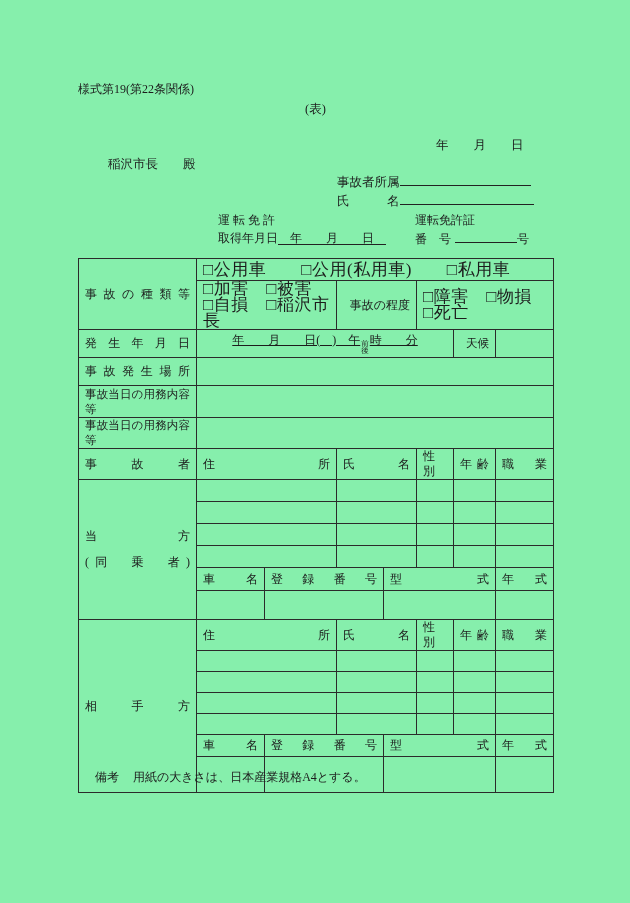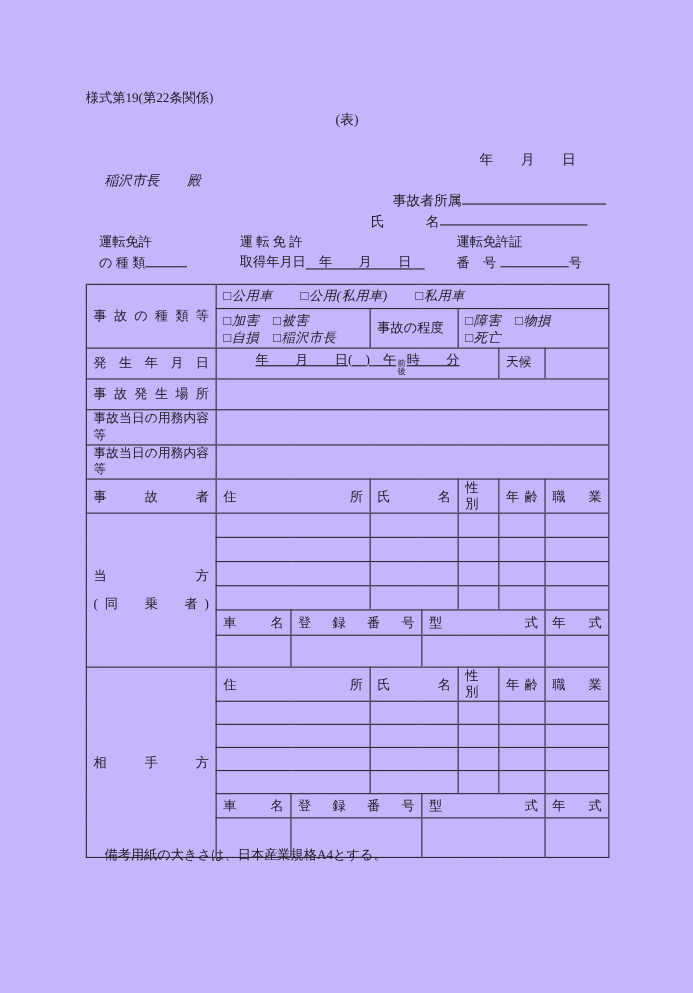--- a/index.html
+++ b/index.html
@@ -1,17 +1,17 @@
 <!DOCTYPE html>
 <html><head>
 <meta charset="utf-8">
 <style>
   html,body{margin:0;padding:0;background:#ffffff;}
   .page{
-    position:relative;width:630px;height:903px;background:#c4b5fd;
+    position:relative;width:630px;height:903px;background:#86efac;
     font-family:"Liberation Serif","DejaVu Serif",serif;color:#1c1c1c;
     overflow:hidden;
   }
   .abs{position:absolute;white-space:nowrap;}
   .fs12{font-size:12px;line-height:15px;}
   .fs125{font-size:12.5px;line-height:16px;}
   .title{font-size:14px;letter-spacing:10px;text-indent:10px;}
   .centerband{left:78px;width:475px;text-align:center;}
   .u{display:inline-block;border-bottom:1px solid #222;height:13px;}
   .u-txt{display:inline-block;border-bottom:1px solid #222;height:15px;padding:0 12px;}
@@ -24,55 +24,51 @@
   }
   table.form td{
     border-left:1px solid #2b2b2b;border-bottom:1px solid #2b2b2b;
     border-top:none;border-right:none;
     padding:0 6px;vertical-align:middle;line-height:15px;
     overflow:hidden;
   }
   td.dot{border-bottom:1px dotted #8f8f8f;}
   .jus{text-align:justify;text-align-last:justify;}
   .wraplab{text-align:justify;font-size:11.5px;line-height:14px;}
-  .center{text-align:left;}
-  .cb{font-size:12px;letter-spacing:0.5px;font-style:italic;}
+  .center{text-align:right;}
+  .cb{font-size:17px;letter-spacing:0.5px;}
   .cb .line{line-height:16px;}
   .usage{padding-left:16px;}
   .occ{text-align:center;padding-left:36px;text-decoration:underline;}
   .stack{display:inline-flex;flex-direction:column;vertical-align:-2px;
          font-size:7.5px;line-height:7.5px;text-align:center;margin:0 1px;}
   .ownlab div{text-align:justify;text-align-last:justify;}
   .ownlab div+div{margin-top:11px;font-family:Liberation Serif, serif;}
   .sexhdr{padding:0 5px;}
 </style>
 </head>
 <body>
 
 <div class="page">
 
   <div class="abs fs12" style="left:78px;top:82px;">様式第19(第22条関係)</div>
   <div class="abs fs125 centerband" style="top:101px;">(表)</div>
   <div class="abs fs125" style="left:436px;top:137px;">年　　月　　日</div>
 
-  <div class="abs fs125" style="left:95px;top:156px;font-style:italic;">
+  <div class="abs fs125" style="left:108px;top:156px;">
     <span>稲沢市長</span><span style="margin-left:25px;">殿</span>
   </div>
 
-  <div class="abs fs125" style="left:337px;top:172px;margin-left:20px;">
+  <div class="abs fs125" style="left:337px;top:172px;">
     <span>事故者所属</span><span class="u" style="width:131px;"></span>
   </div>
   <div class="abs fs125" style="left:337px;top:191px;">
     <span>氏　　　名</span><span class="u" style="width:134px;"></span>
   </div>
 
-  <div class="abs lic" style="left:90px;top:211px;">
-    <div>運転免許</div>
-    <div><span>の 種 類</span><span class="u" style="width:38px;"></span></div>
-  </div>
   <div class="abs lic" style="left:415px;top:211px;">
     <div>運転免許証</div>
     <div><span>番　号</span><span class="u" style="width:62px;margin-left:4px;"></span><span>号</span></div>
   </div>
   <div class="abs lic" style="left:218px;top:211px;">
     <div>運 転 免 許</div>
     <div><span>取得年月日</span><span class="u-txt">年　　月　　日</span></div>
   </div>
 
   <table class="form">
@@ -231,16 +227,16 @@
     <tr style="height:36px">
       <td></td>
       <td colspan="2"></td>
       <td colspan="3"></td>
       <td></td>
     </tr>
   </tbody>
     </table>
 
   <div class="abs fs12" style="left:95px;top:770px;">
-    <span>備考</span><span style="font-family:Liberation Serif, serif;">用紙の大きさは、日本産業規格A4とする。</span>
+    <span>備考</span><span style="margin-left:14px;font-family:Liberation Serif, serif;">用紙の大きさは、日本産業規格A4とする。</span>
   </div>
 
 </div>
 
 </body></html>

